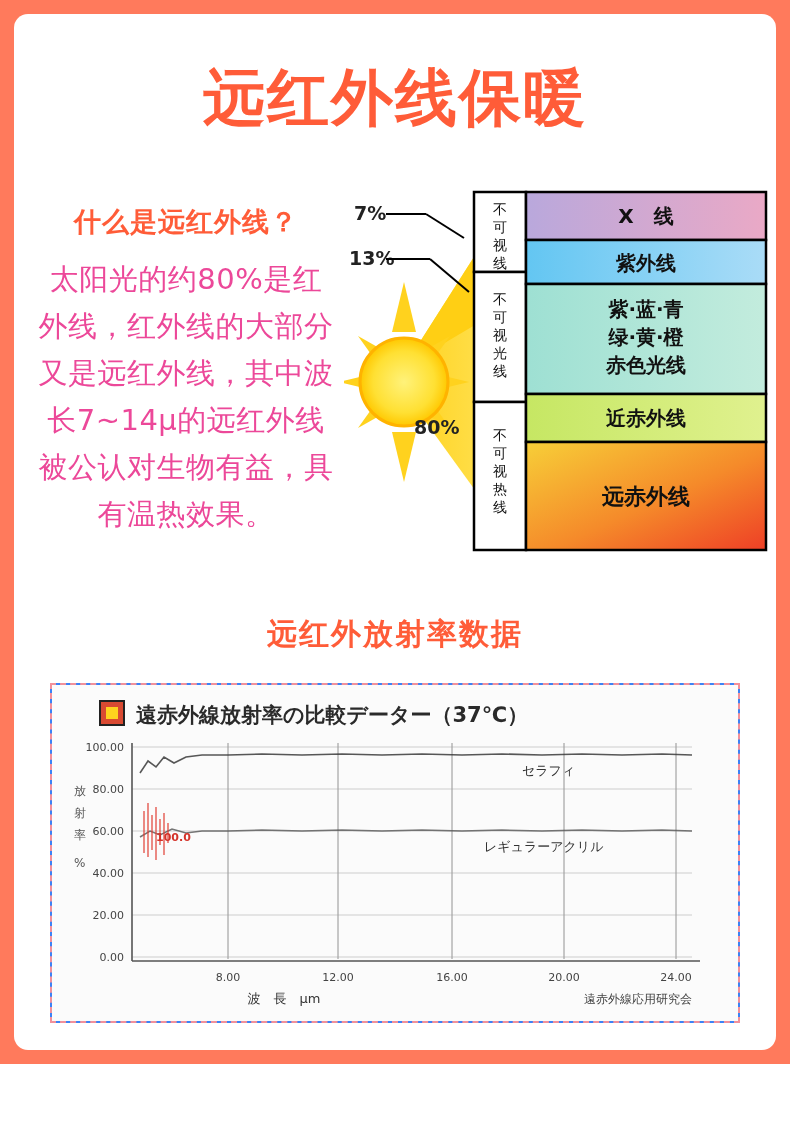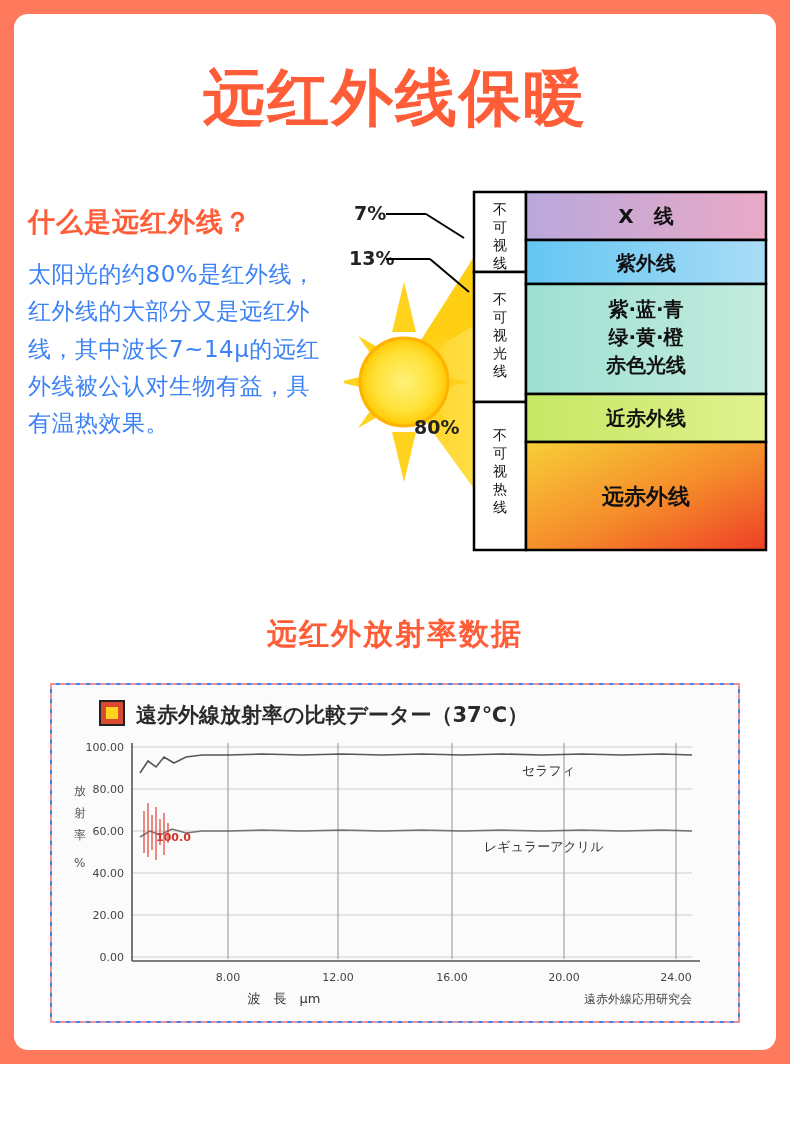--- a/index.html
+++ b/index.html
@@ -36,33 +36,34 @@
   }
 
   
   .sec1 {
     position: relative;
     margin-top: 50px;
     height: 390px;
   }
   .sec1-left {
     position: absolute;
-    left: 14px; top: 22px;
+    left: 22px; top: 22px;
     width: 300px;
+    text-align: center;
   }
   .sub-title {
     color: #ff5c38;
     font-size: 27px;
     font-weight: bold;
     margin-bottom: 16px;
     letter-spacing: 1px;
   }
   .body-text {
-    color: #3b82f6;
-    font-size: 23px;
+    color: #ec4899;
+    font-size: 29px;
     line-height: 1.62;
     letter-spacing: 0.5px;
   }
 
   
   .diagram {
     position: absolute;
     left: 330px; top: 0px;
     width: 430px; height: 390px;
   }

